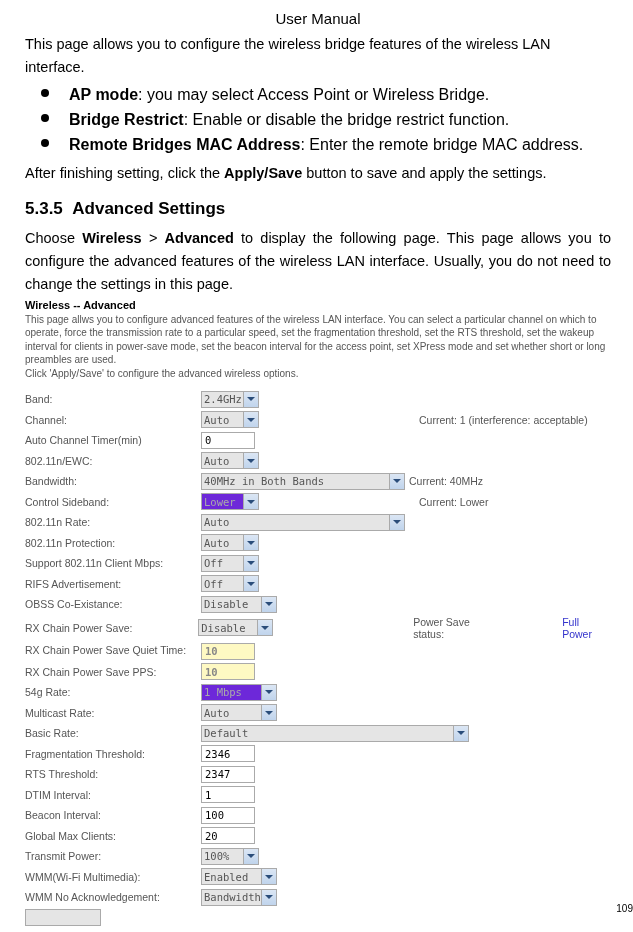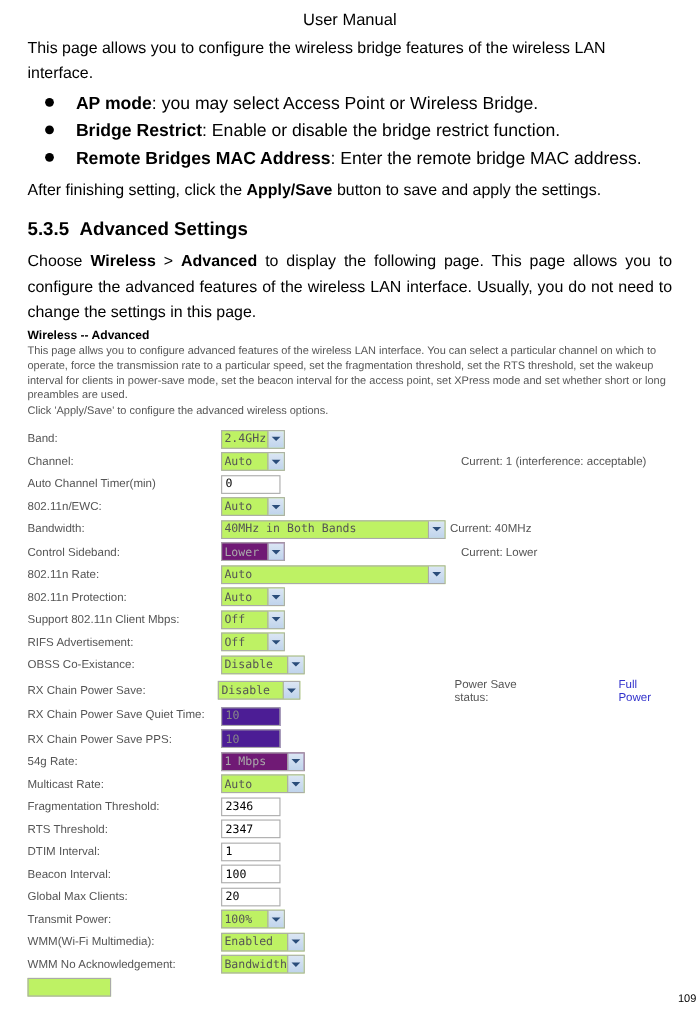--- a/index.html
+++ b/index.html
@@ -69,21 +69,21 @@
     .ss-label {
       width: 176px;
       font-size: 10.5px;
       color: #555;
       padding-right: 4px;
     }
     .ss-select {
       font-family: monospace;
       font-size: 10.5px;
       border: 1px solid #aaa;
-      background: #bef264;
+      background: #e5e5e5;
       height: 17px;
       padding: 0 2px;
       display: inline-flex;
       align-items: center;
       position: relative;
     }
     .ss-select.small { width: 58px; }
     .ss-select.med { width: 76px; }
     .ss-select.wide { width: 204px; }
     .ss-select .arrow {
@@ -109,34 +109,34 @@
       font-size: 10.5px;
       border: 1px solid #aaa;
       background: #fff;
       height: 17px;
       width: 54px;
       padding: 0 3px;
       display: inline-flex;
       align-items: center;
       color: #000;
     }
-    .ss-input.disabled { background: #4c1d95; color: #888; }
+    .ss-input.disabled { background: #fef9c3; color: #888; font-weight: bold; }
     .ss-extra { font-size: 10.5px; color: #555; margin-left: 4px; }
     .ss-extra.right { margin-left: 160px; }
     .blue-text { color: #3333cc; }
     .multiline-label { line-height: 1.1; padding-top: 1px; padding-bottom: 1px; }
     .page-number {
       position: absolute;
       bottom: 18px;
       left: 0;
       right: 0;
       text-align: right;
       font-size: 10px;
     }
-    .disabled-select { background: #701a75; color: #aaa; }
+    .disabled-select { background: #6d28d9; color: #aaa; }
   </style>
 </head>
 <body>
 
 <div class="page">
   <div class="header-title">User Manual</div>
 
   <div class="body-text intro">This page allows you to configure the wireless bridge features of the wireless LAN interface.</div>
 
   <ul class="bullet-list">
@@ -283,20 +283,27 @@
       </div>
 
       <div class="ss-row">
         <div class="ss-label">Multicast Rate:</div>
         <div class="ss-select med">
             <span>Auto</span>
             <span class="arrow"></span>
           </div>
       </div>
 
+      <div class="ss-row">
+        <div class="ss-label">Basic Rate:</div>
+        <div class="ss-select" style="width:268px;">
+            <span>Default</span>
+            <span class="arrow"></span>
+          </div>
+      </div>
 
       <div class="ss-row">
         <div class="ss-label">Fragmentation Threshold:</div>
         <div class="ss-input">2346</div>
       </div>
 
       <div class="ss-row">
         <div class="ss-label">RTS Threshold:</div>
         <div class="ss-input">2347</div>
       </div>

